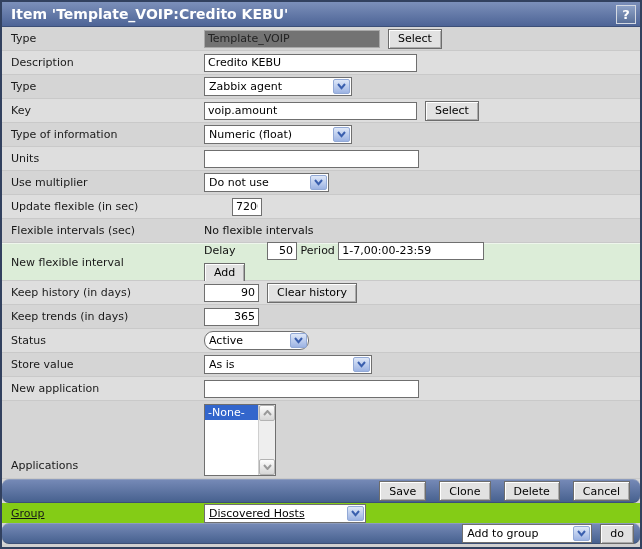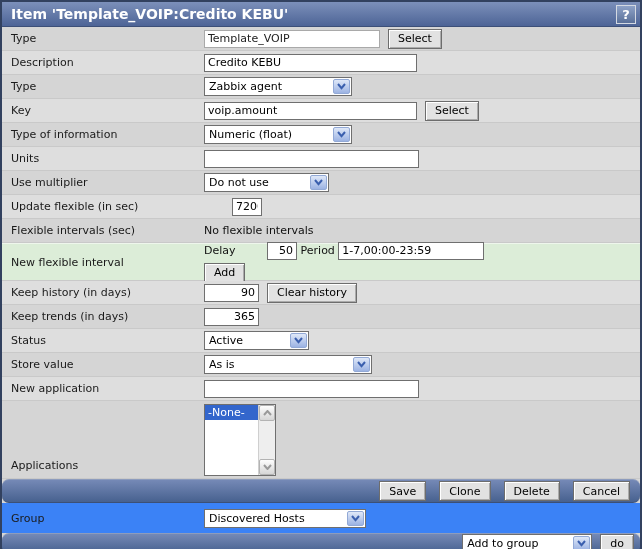--- a/index.html
+++ b/index.html
@@ -43,21 +43,21 @@
   .row .label{width:193px;flex:none;color:#1a1a1a;}
   .row .field{display:flex;align-items:center;flex:1;}
   .fcol{display:flex;flex-direction:column;justify-content:center;gap:3px;}
   .fline{display:flex;align-items:center;}
   
   .txt{
     height:18px;border:1px solid #6f6f6f;background:#ffffff;
     font-family:"DejaVu Sans", sans-serif;font-size:11px;color:#000;
     padding:1px 3px;outline:none;
   }
-  .txt.ro{background:#ffffff;border:1px solid #a9a9a9;color:#222;}
+  .txt.ro{background:#737373;border:1px solid #a9a9a9;color:#222;}
   .num{text-align:right;}
   .w176{width:176px;} .w213{width:213px;} .w215{width:215px;}
   .w38{width:30px;margin-left:28px;} .w55{width:55px;} .w146{width:146px;}
   
   .btn{
     font-family:"DejaVu Sans", sans-serif;font-size:11px;color:#000;
     background:#e2e2e2;
     border:1px solid #6d6d6d;
     box-shadow:inset 1px 1px 0 #ffffff, inset -1px -1px 0 #ababab;
     padding:2px 9px;height:20px;cursor:pointer;
@@ -68,21 +68,21 @@
     height:19px;background:#ffffff;border:1px solid #6f6f6f;
     display:flex;align-items:center;cursor:pointer;
   }
   .sel .seltxt{flex:1;padding:0 4px;font-size:11px;color:#000;white-space:nowrap;overflow:hidden;}
   .sel .arw{
     width:17px;height:15px;flex:none;margin-right:1px;
     background:linear-gradient(#dfe8f8,#9cb3e3);
     border:1px solid #92a9d6;border-radius:2px;
     display:flex;align-items:center;justify-content:center;
   }
-  .w105{width:105px;} .w125{width:125px;} .w130{width:130px;}
+  .w105{width:105px;border-radius:9px;} .w125{width:125px;} .w130{width:130px;}
   .w148{width:148px;} .w162{width:162px;} .w168{width:168px;}
   
   .row.apps{height:78px;align-items:flex-start;padding-top:0;}
   .row.apps .label{align-self:flex-end;padding-bottom:6px;}
   .listbox{
     margin-top:3px;width:72px;height:72px;
     background:#ffffff;border:1px solid #6f6f6f;
     display:flex;
   }
   .opts{flex:1;overflow:hidden;}
@@ -97,21 +97,21 @@
     display:flex;align-items:center;justify-content:center;cursor:pointer;
   }
   
   .bluebar{
     flex:none;background:linear-gradient(#7589b6,#47618f);
     display:flex;align-items:center;justify-content:flex-end;
     border-top:1px solid #8d9cbd;border-bottom:1px solid #3c5076;border-radius:7px;
   }
   .bluebar.buttons{height:24px;gap:13px;padding-right:10px;}
   .bluebar.bottom{height:21px;gap:8px;padding-right:6px;padding-left:12px;}
-  .row.grouprow{background:#3b82f6;height:30px;border-bottom:none;}
+  .row.grouprow{background:#84cc16;height:20px;border-bottom:none;text-decoration:underline;}
   .strip{flex:1;background:#d0d0d0;}
   .dob{padding:2px 9px;}
 </style>
 </head>
 <body>
 
 <div class="window">
 
   <div class="titlebar">
     <span class="title">Item 'Template_VOIP:Credito KEBU'</span>

